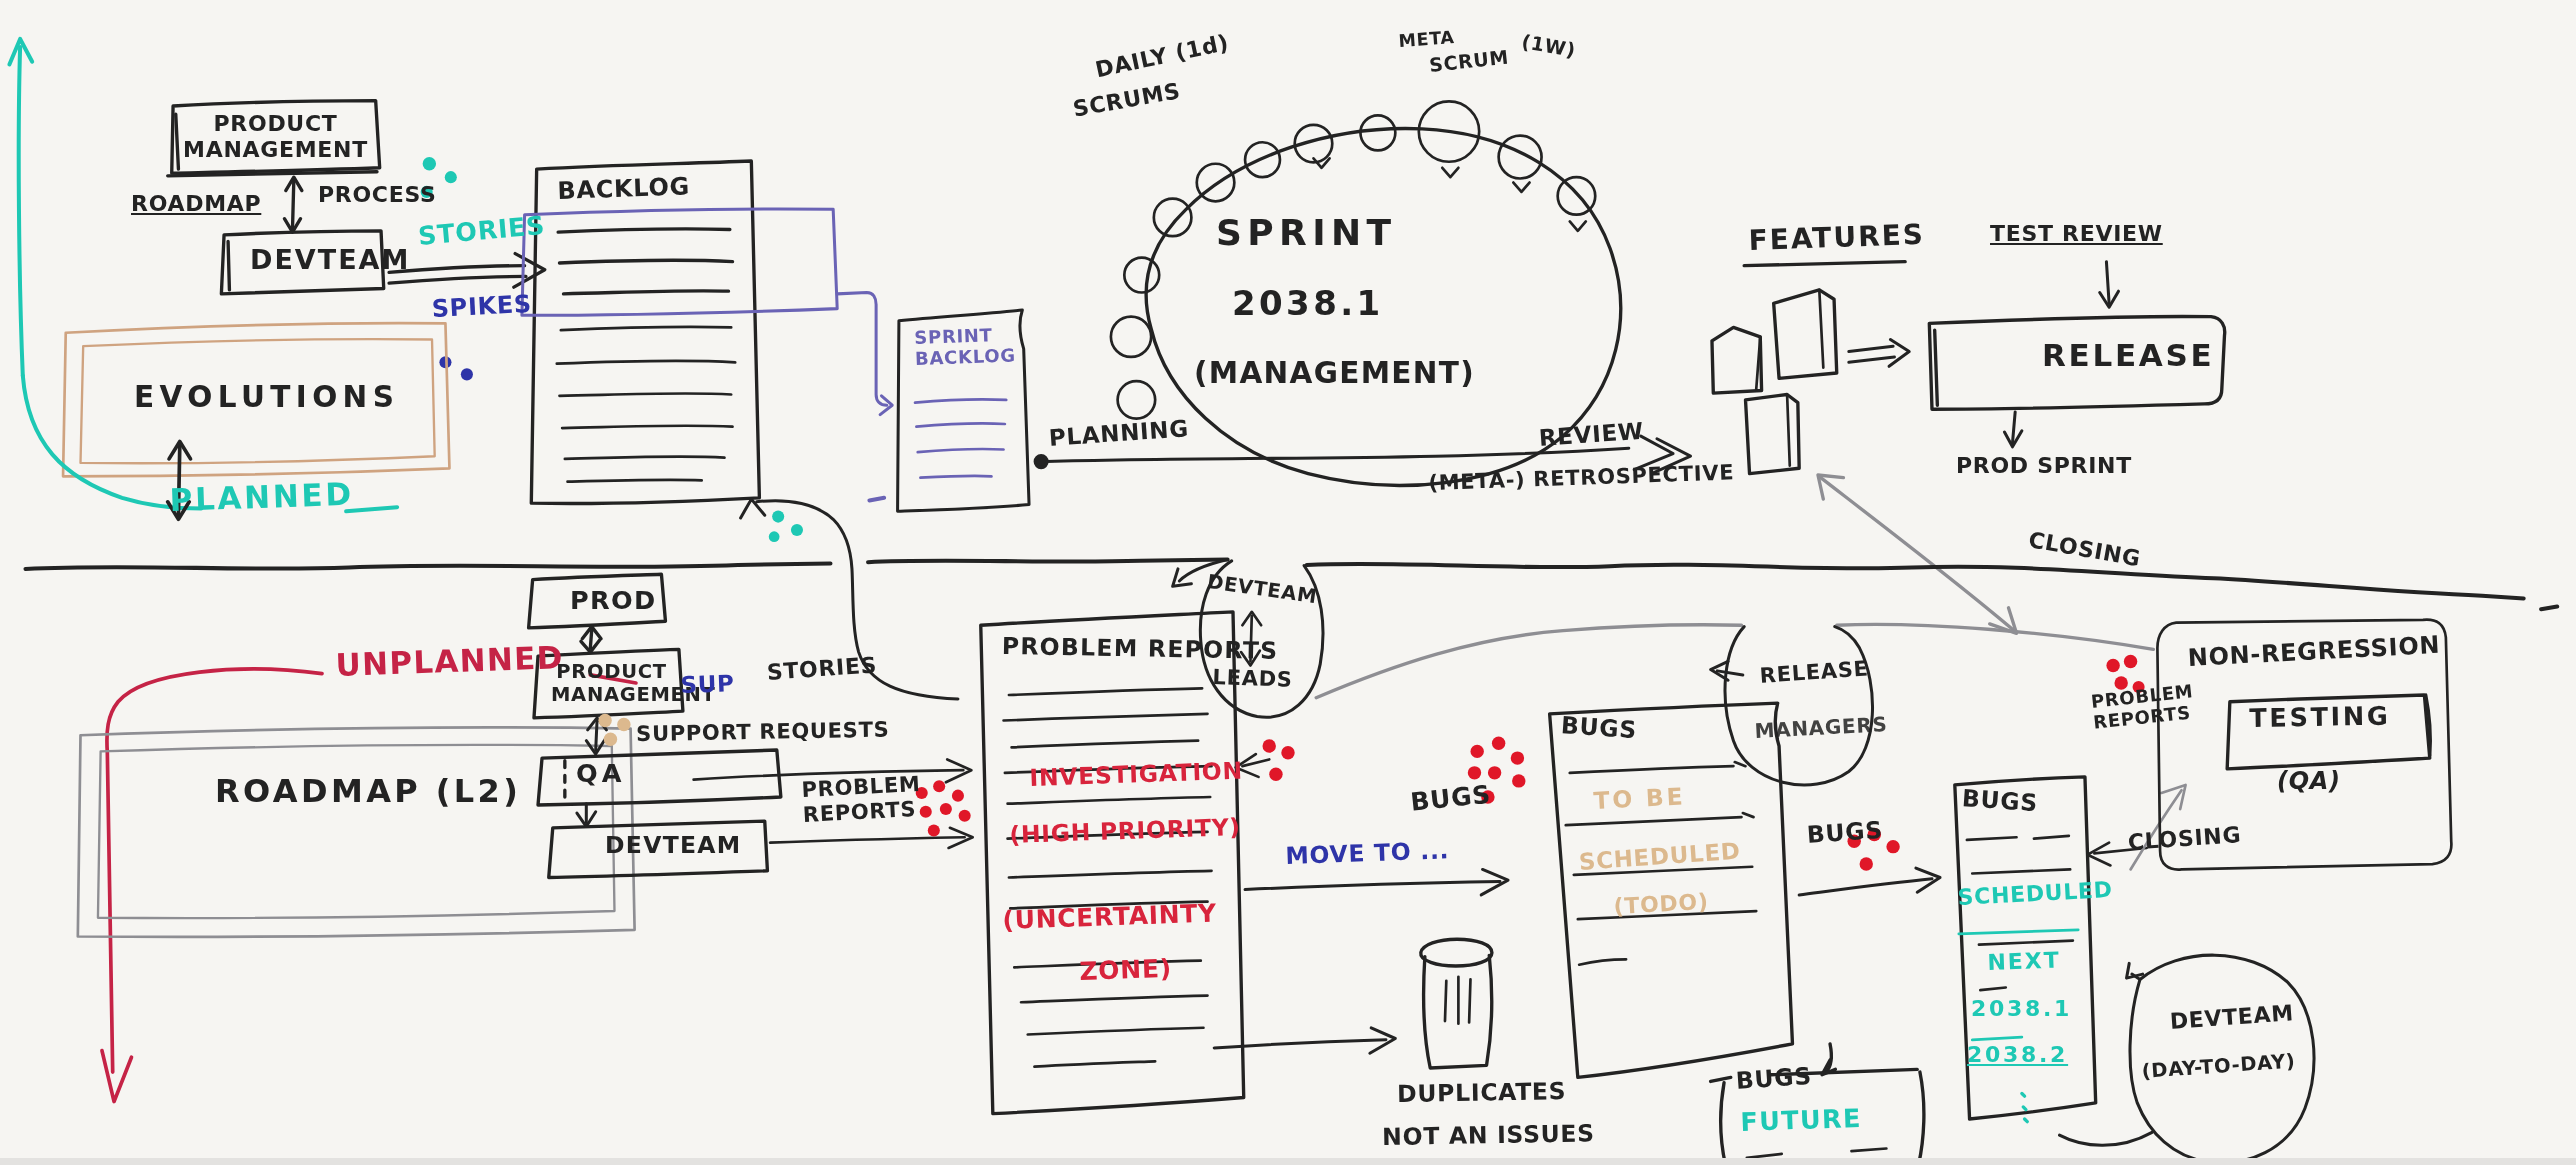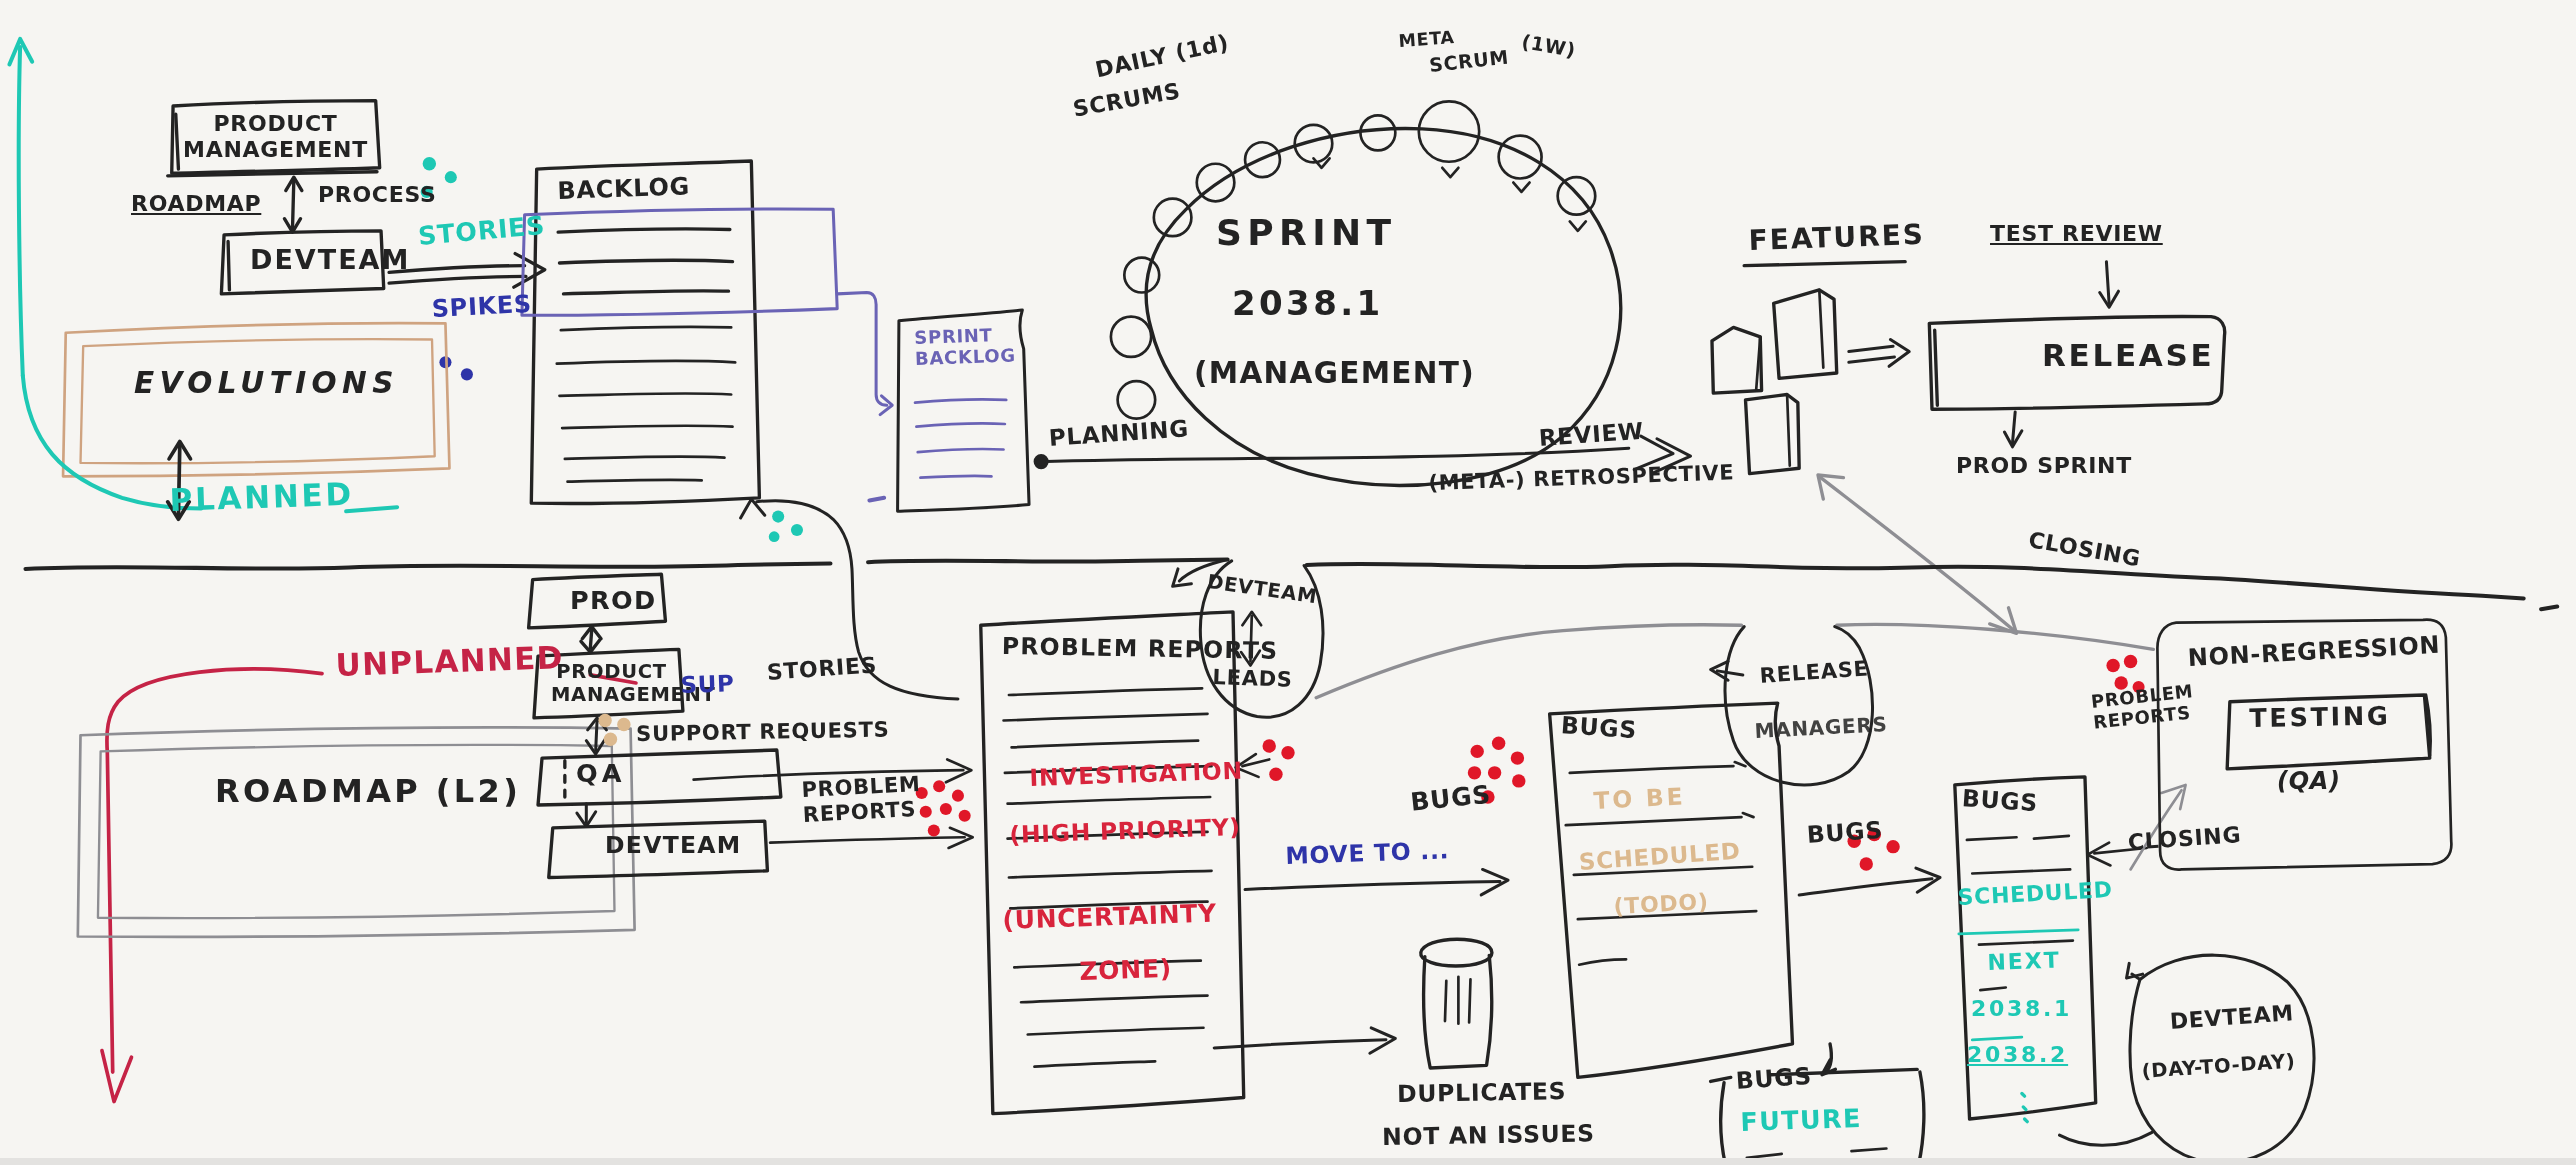--- a/index.html
+++ b/index.html
@@ -375,21 +375,21 @@
 <div class="lb ctr" style="left:180px;top:111px;width:191px;font-size:22px;">PRODUCT
 MANAGEMENT</div>
 <div class="lb" style="left:131px;top:191px;font-size:22px;text-decoration:underline;">ROADMAP</div>
 <div class="lb" style="left:318px;top:182px;font-size:22px;">PROCESS</div>
 <div class="lb" style="left:250px;top:244px;font-size:27px;letter-spacing:2px;">DEVTEAM</div>
 <div class="lb" style="left:417px;top:221px;font-size:25.5px;color:var(--c-teal);--r:-5deg;">STORIES</div>
 <div class="lb" style="left:431px;top:295px;font-size:24px;color:var(--c-navy);--r:-3deg;">SPIKES</div>
 <div class="lb" style="left:557px;top:177px;font-size:24px;--r:-2deg;">BACKLOG</div>
 <div class="lb" style="left:914px;top:327px;font-size:18px;color:var(--c-purple);--r:-2deg;">SPRINT
 BACKLOG</div>
-<div class="lb" style="left:134px;top:366px;font-size:29.5px;letter-spacing:5.4px;font-style:italic;">EVOLUTIONS</div>
+<div class="lb" style="left:134px;top:380px;font-size:29.5px;letter-spacing:5.4px;">EVOLUTIONS</div>
 <div class="lb" style="left:169px;top:482px;font-size:31px;letter-spacing:2.7px;color:var(--c-teal);--r:-2deg;">PLANNED</div>
 
 <div class="lb" style="left:1216px;top:212px;font-size:36px;letter-spacing:5.4px;">SPRINT</div>
 <div class="lb" style="left:1232px;top:283px;font-size:34px;letter-spacing:3.4px;">2038.1</div>
 <div class="lb" style="left:1194px;top:356px;font-size:29.5px;letter-spacing:1.3px;">(MANAGEMENT)</div>
 <div class="lb" style="left:1093px;top:58px;font-size:22px;--r:-12deg;">DAILY (1d)</div>
 <div class="lb" style="left:1071px;top:97px;font-size:22px;--r:-10deg;">SCRUMS</div>
 <div class="lb" style="left:1398px;top:31px;font-size:17.4px;--r:-4deg;">META</div>
 <div class="lb" style="left:1428px;top:54px;font-size:19px;--r:-6deg;">SCRUM</div>
 <div class="lb" style="left:1524px;top:29.5px;font-size:19px;--r:10deg;">(1W)</div>

